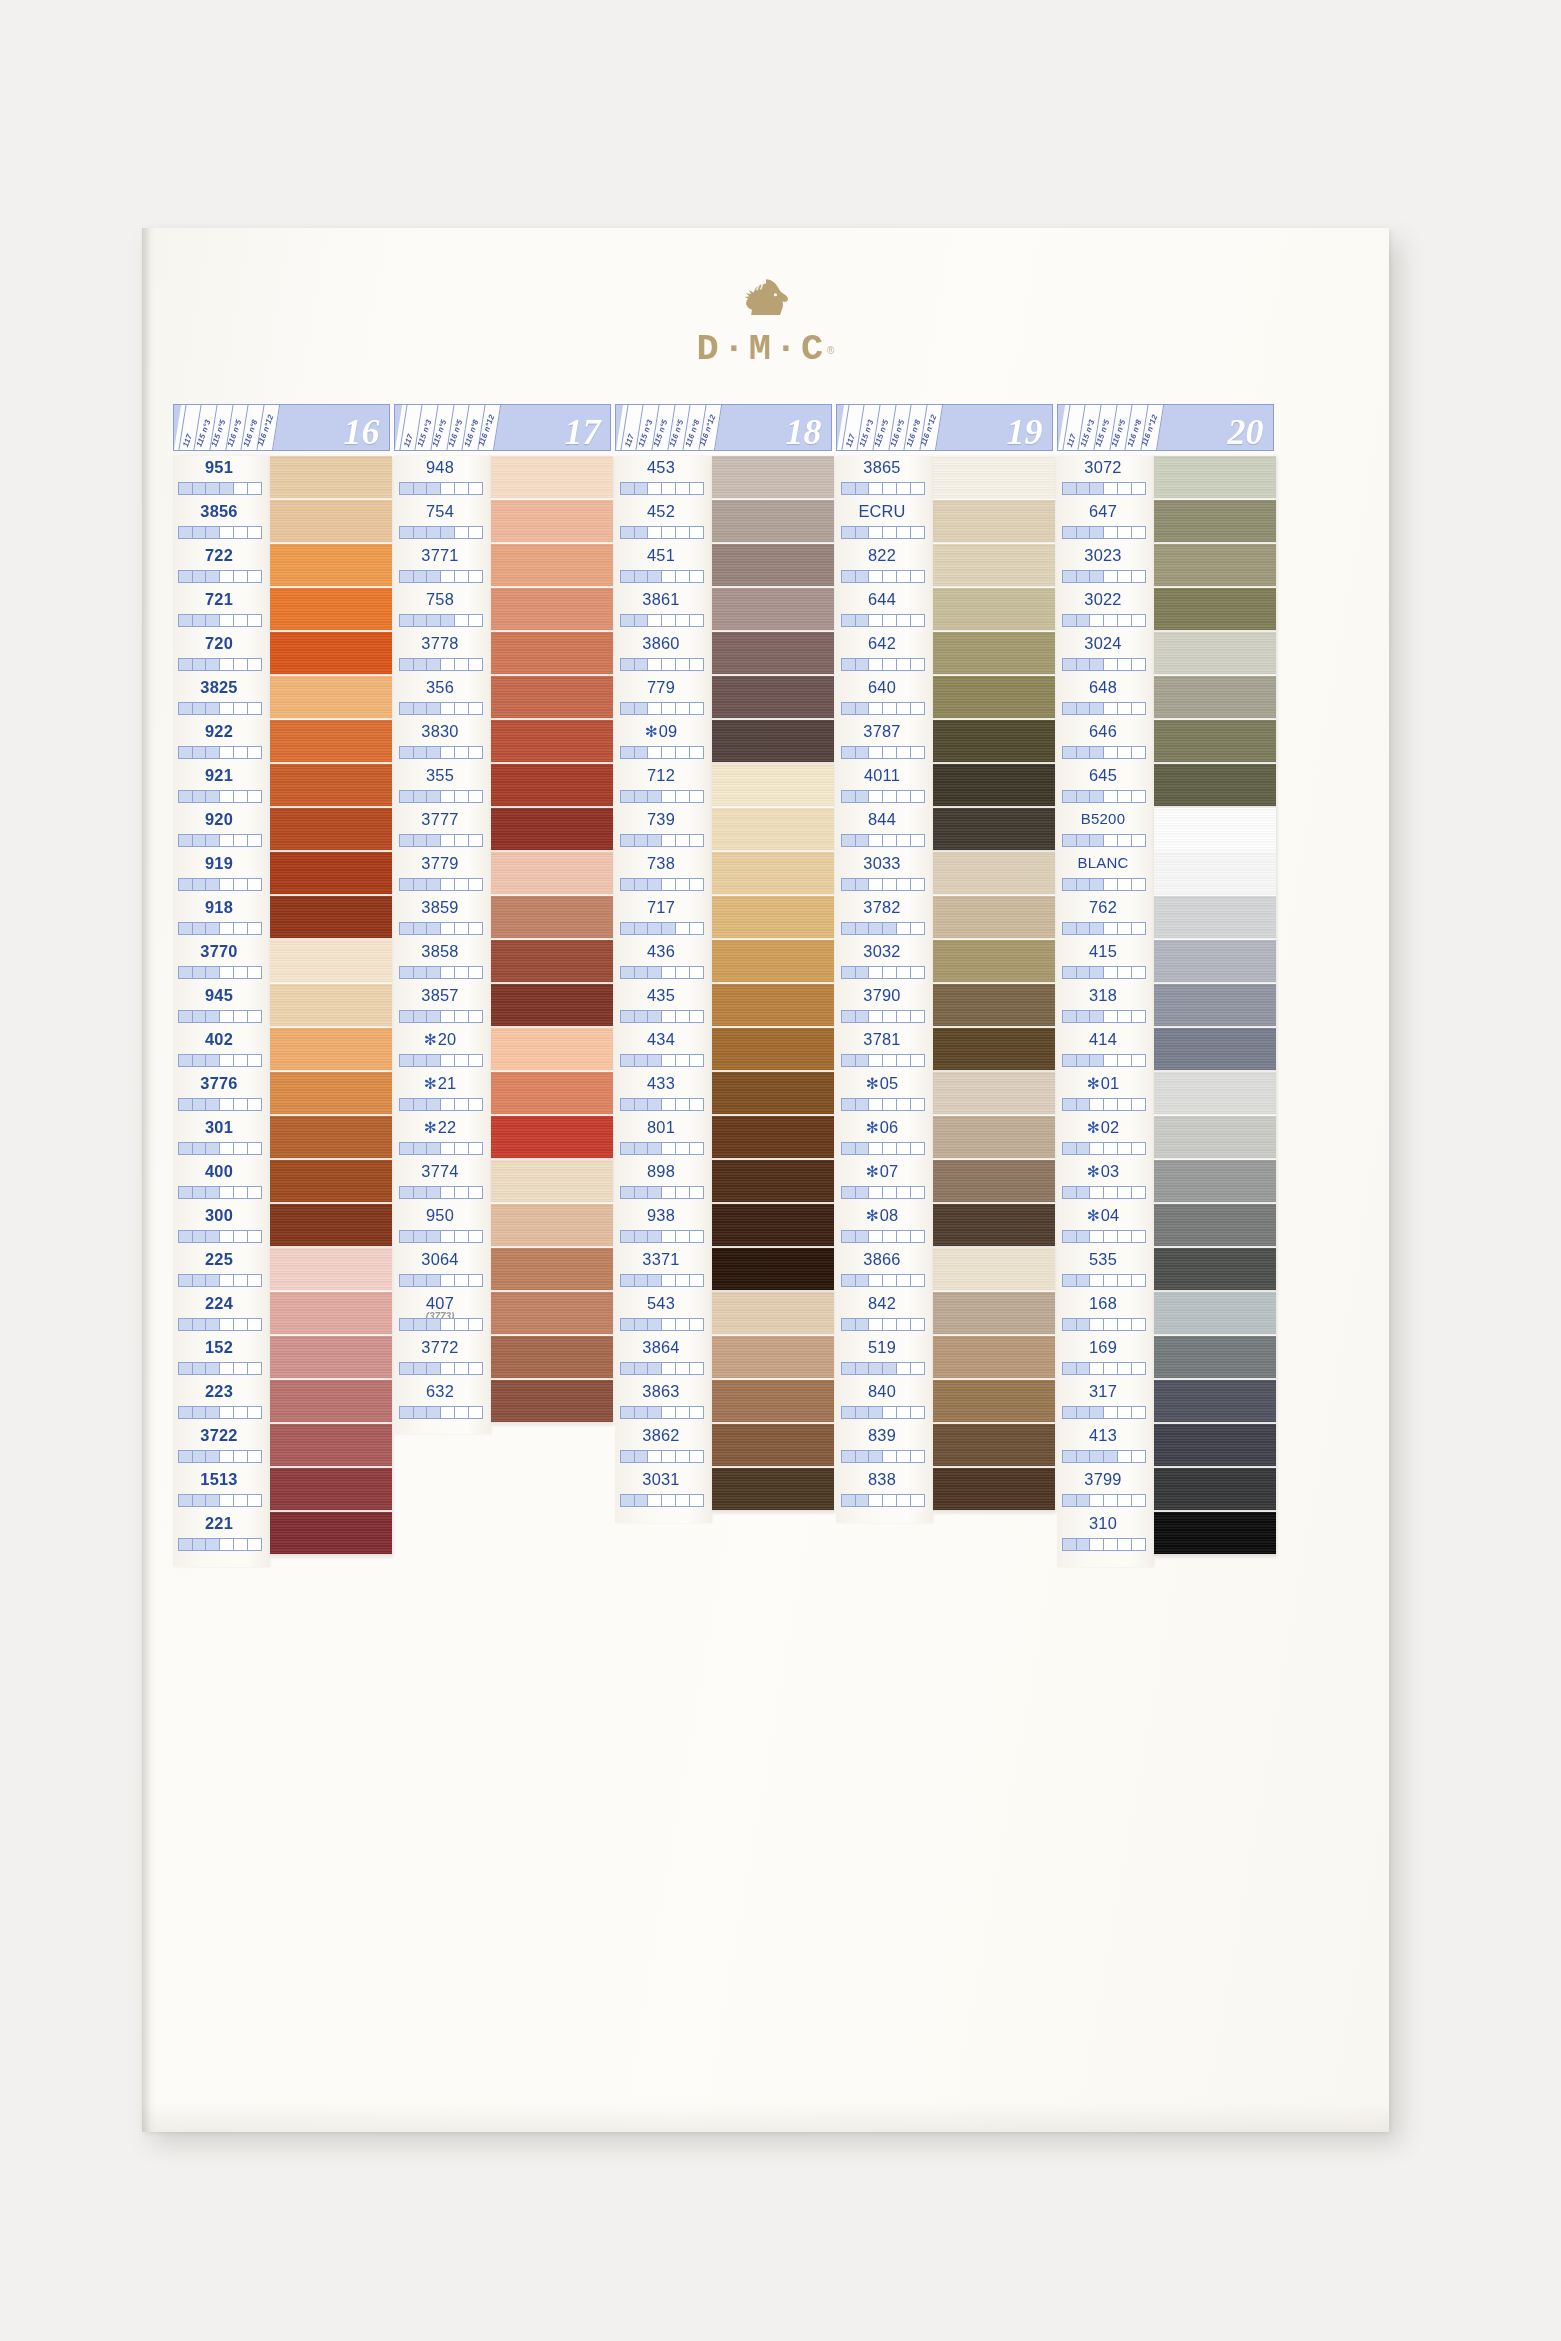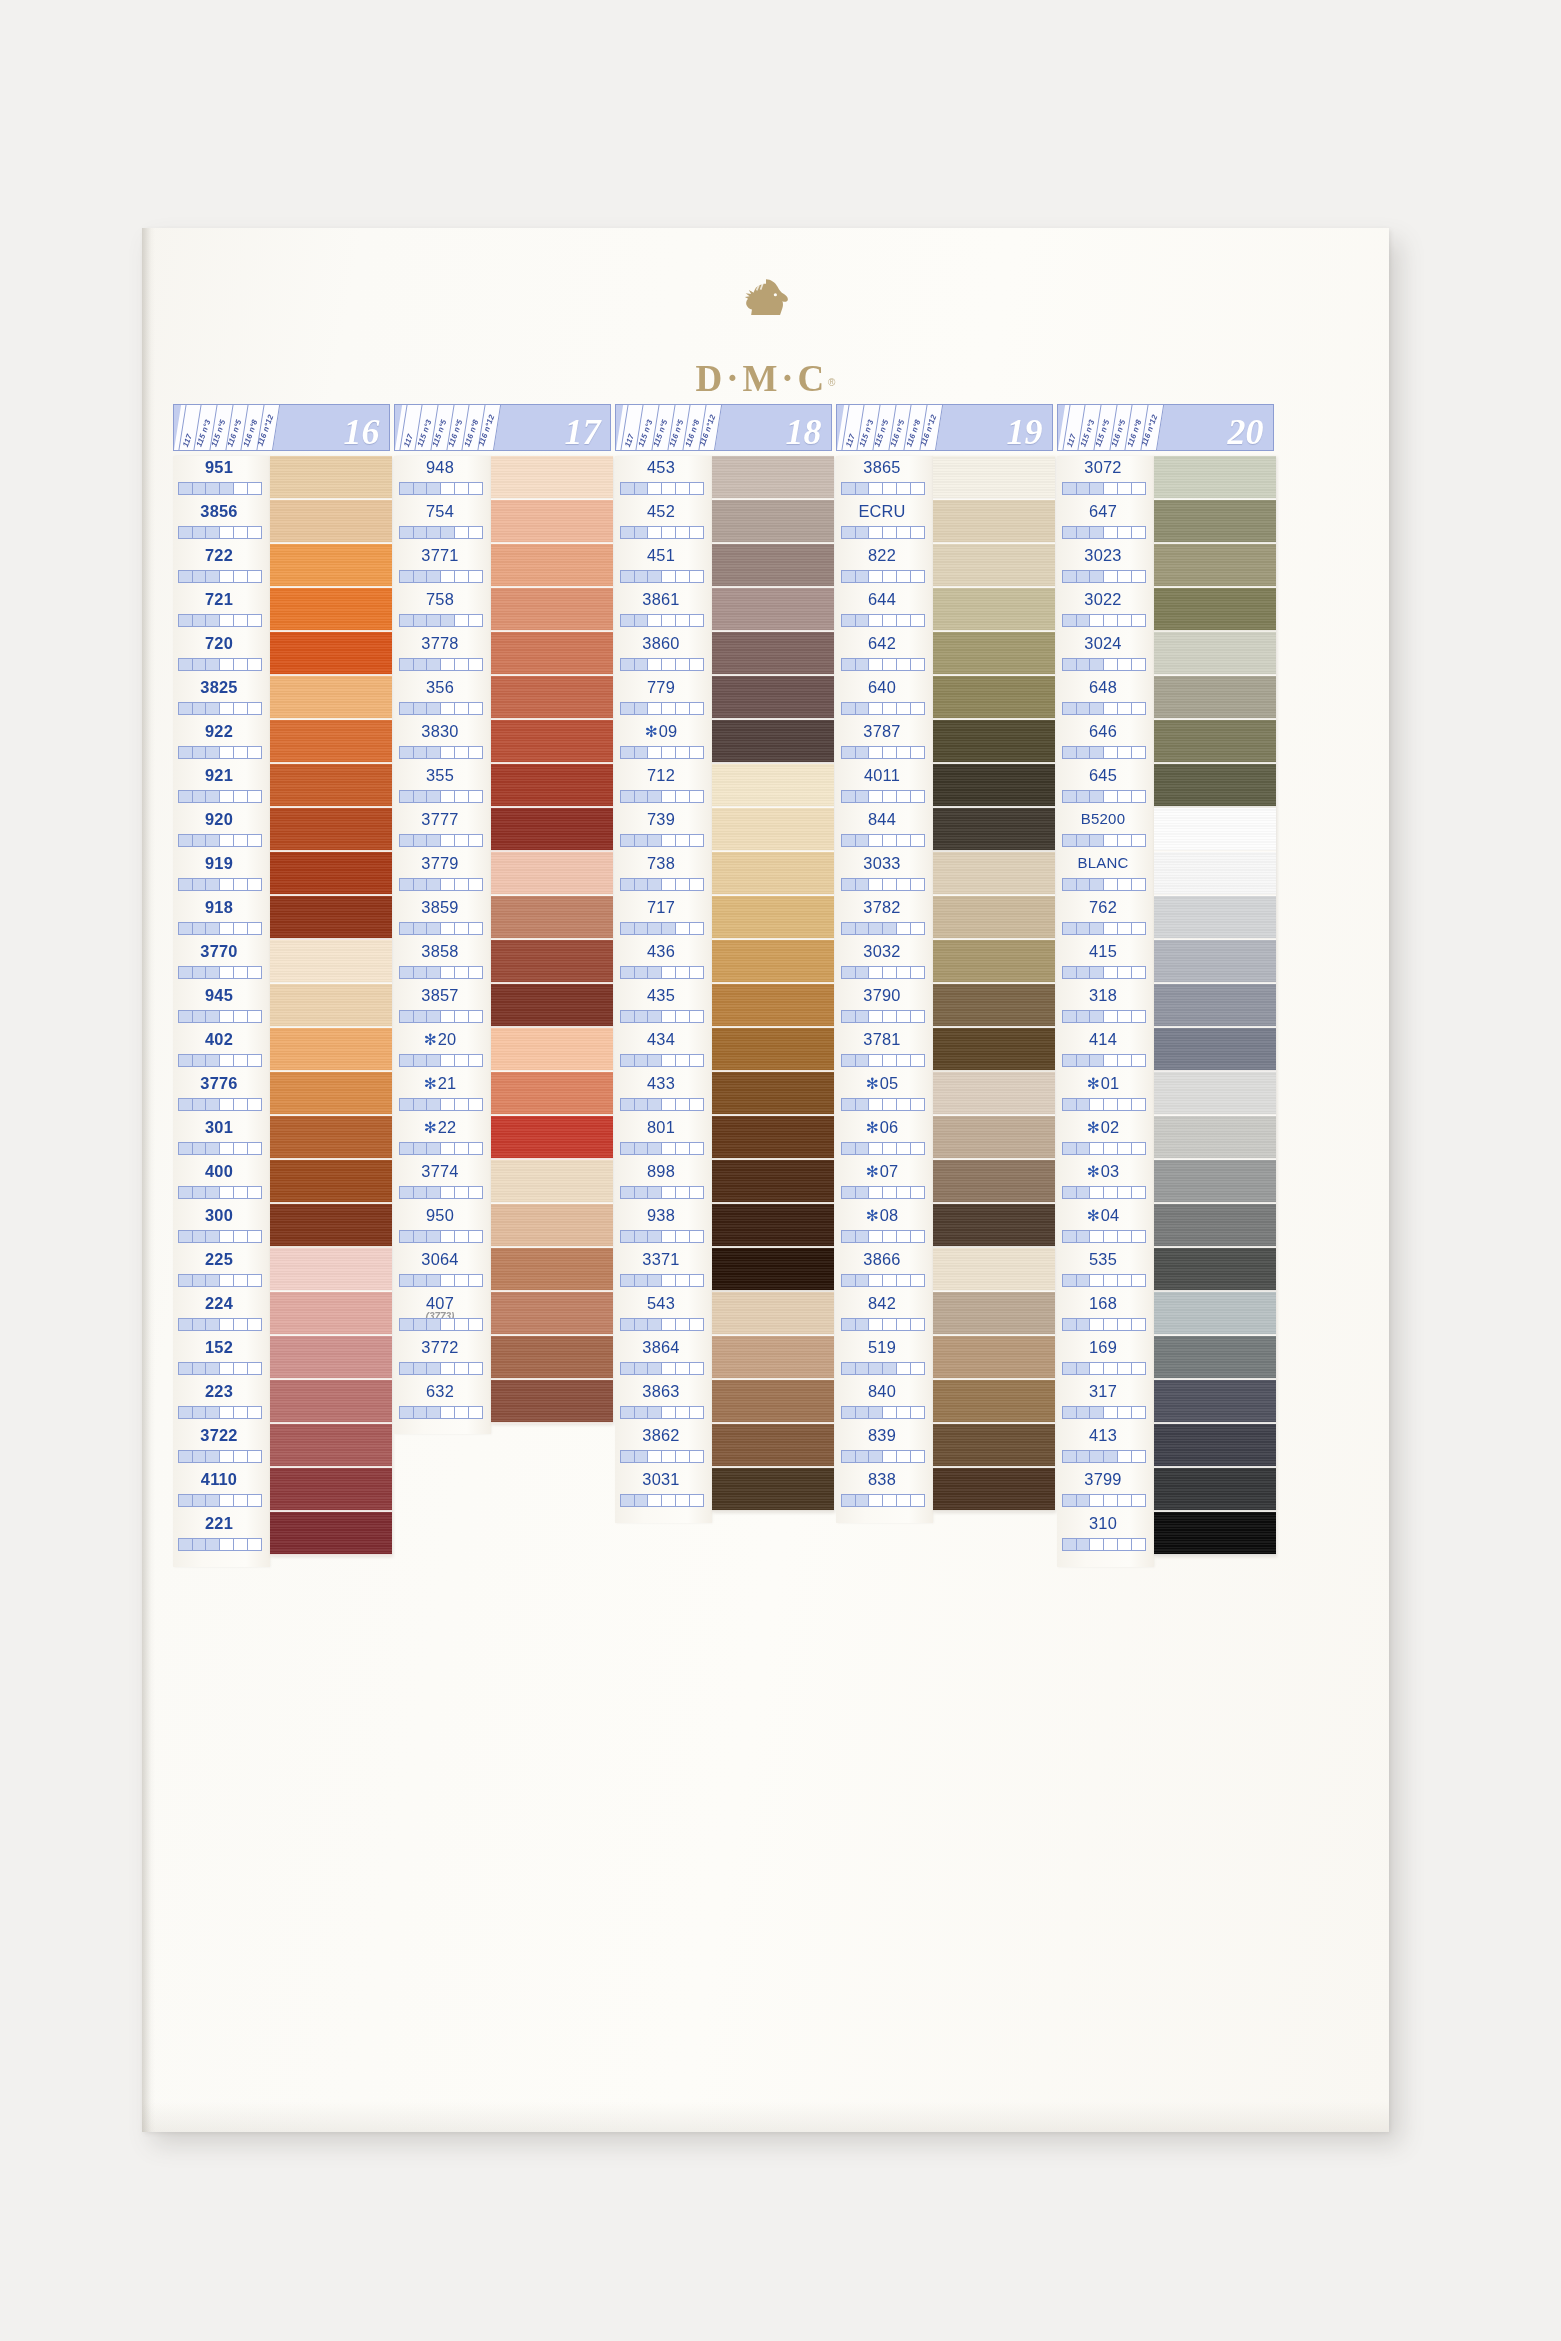--- a/index.html
+++ b/index.html
@@ -24,23 +24,23 @@
   }
   #card:after{ 
     content:"";position:absolute;left:0;bottom:0;width:100%;height:30px;
     background:linear-gradient(0deg,rgba(150,143,130,.12),rgba(255,255,255,0));
   }
 
   
   #logo{position:absolute;left:0;top:48px;width:100%;text-align:center;}
   #logo .horse{display:block;margin:0 auto 1.6px;width:52px;height:50px;}
   #logo .word{
-    font-family:Liberation Serif, serif;
+    font-family:Liberation Mono, monospace;
     font-size:37px;letter-spacing:3.9px;color:#b8a173;font-weight:700;
-    position:relative;display:inline-block;margin-top:29px;
+    position:relative;display:inline-block;
   }
   #logo .reg{font-size:10px;vertical-align:super;color:#bfae88;letter-spacing:0;}
 
   
   .col{position:absolute;top:176px;width:219px;}
   .col-head{
     position:relative;height:47px;width:217px;
     background:#c3cdee;border:1.2px solid #8d9dd2;
     box-sizing:border-box;
     overflow:hidden;
@@ -400,21 +400,21 @@
               <div class="boxes">
                 <i class="f"></i>
                 <i class="f"></i>
                 <i class="f"></i>
                 <i></i>
                 <i></i>
                 <i></i>
               </div>
             </div>
             <div class="row">
-              <div class="code">4110</div>
+              <div class="code">1513</div>
               <div class="boxes">
                 <i class="f"></i>
                 <i class="f"></i>
                 <i class="f"></i>
                 <i></i>
                 <i></i>
                 <i></i>
               </div>
             </div>
             <div class="row">

